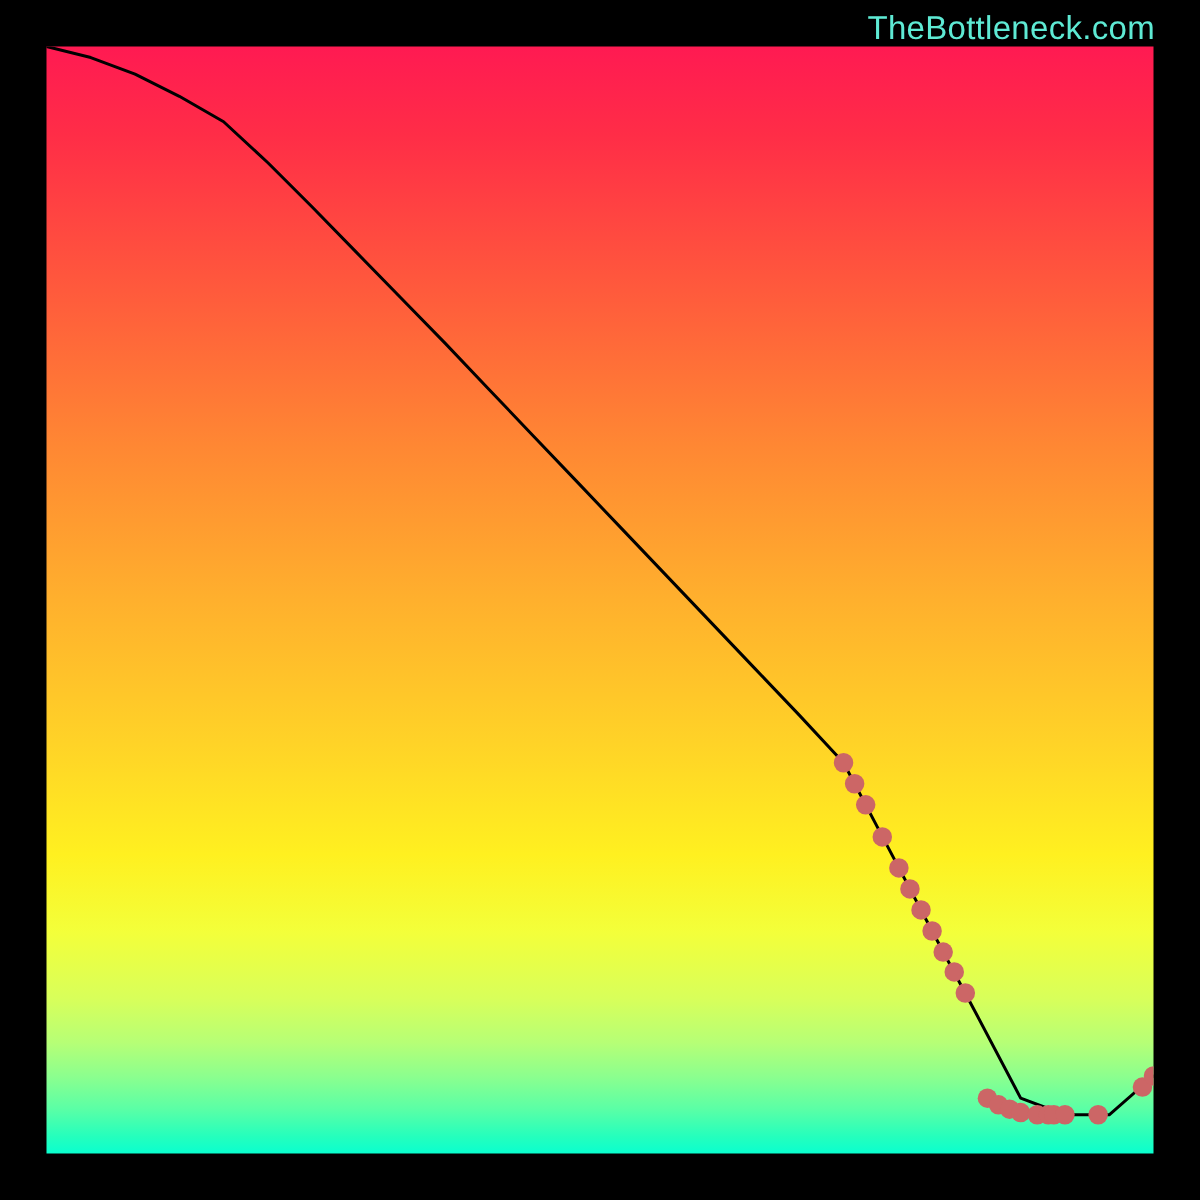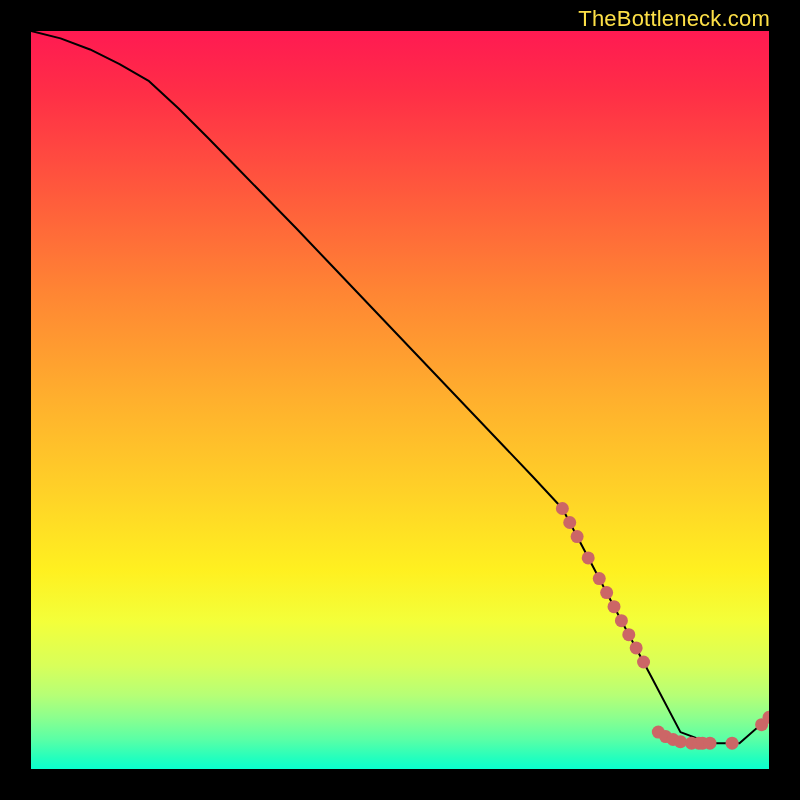--- a/index.html
+++ b/index.html
@@ -46,21 +46,21 @@
     left: 0;
     top: 0;
     width: 738px;
     height: 738px;
     display: block;
   }
   .watermark {
     position: absolute;
     top: 6px;
     right: 30px;
-    color: #fde047;
+    color: #5eead4;
     font-size: 22px;
     font-weight: 400;
     letter-spacing: 0.2px;
     font-family: Arial, Helvetica, sans-serif;
     margin-left: 48px;
   }
 </style>
 </head>
 <body>
 

